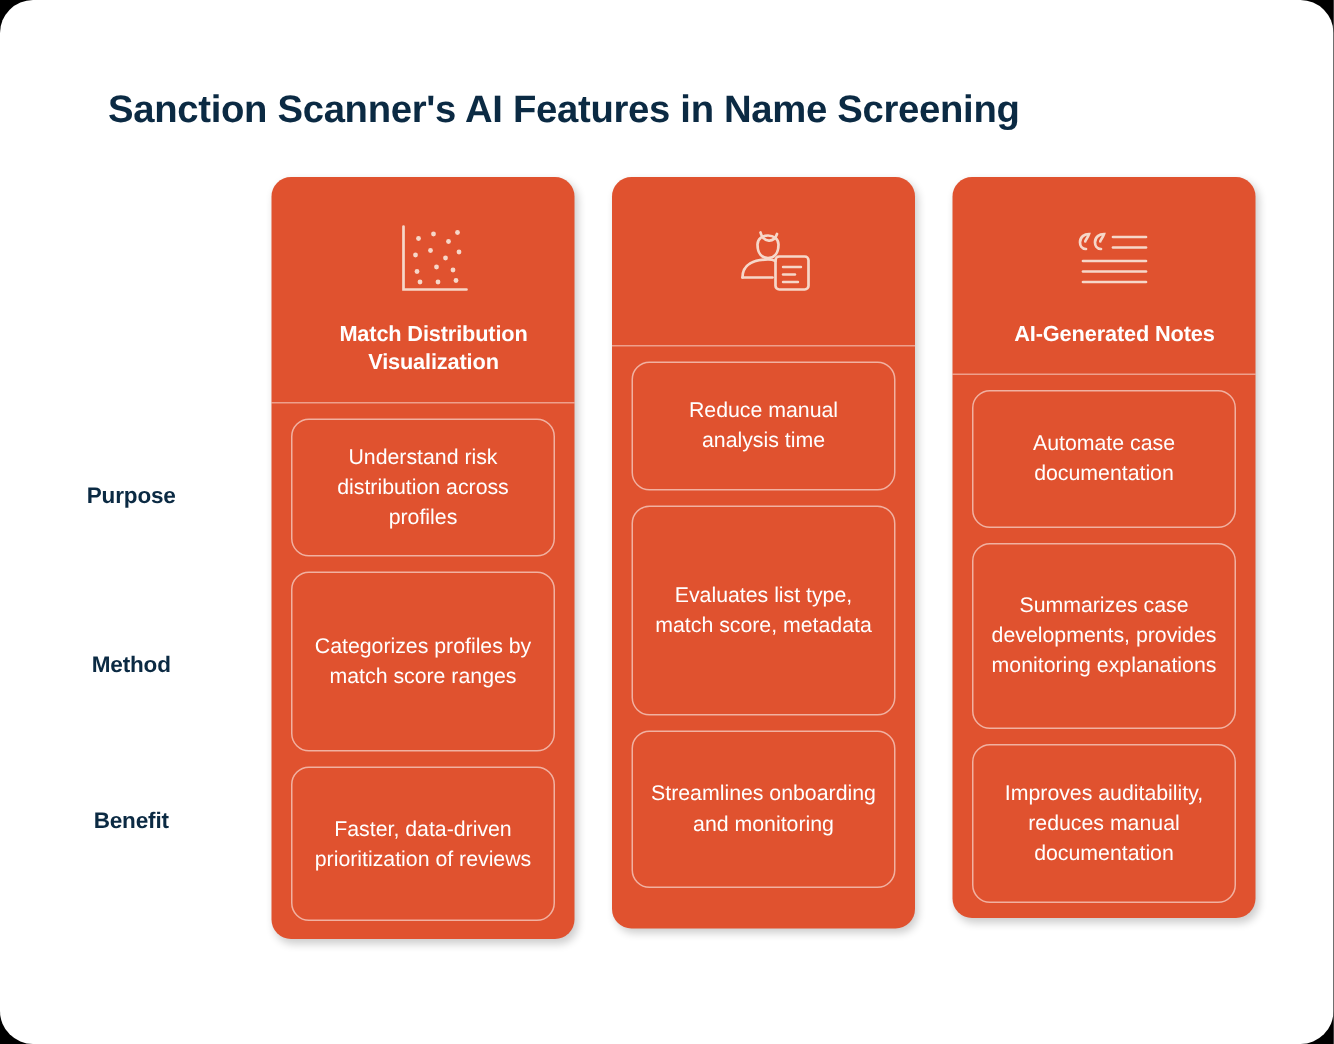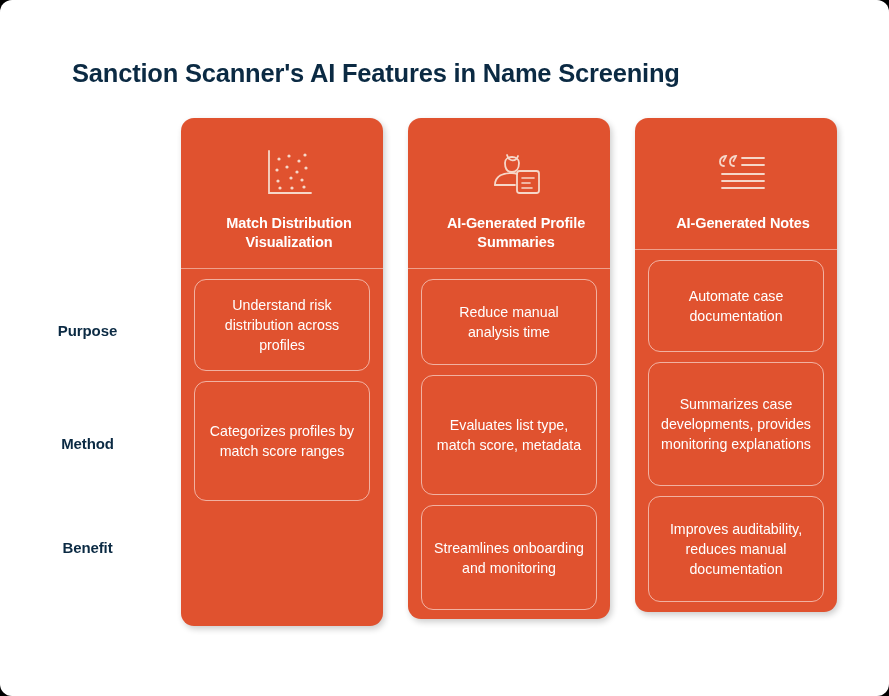--- a/index.html
+++ b/index.html
@@ -11,21 +11,21 @@
     width: 889px;
     height: 696px;
     font-family: "Liberation Sans", sans-serif;
     overflow: hidden;
   }
   .page {
     position: relative;
     width: 889px;
     height: 696px;
     background: #ffffff;
-    border-radius: 12px;
+    border-radius: 22px;
     overflow: hidden;
     box-sizing: border-box;
   }
   .title {
     position: absolute;
     left: 72px;
     top: 58px;
     width: 760px;
     font-size: 25.5px;
     font-weight: bold;
@@ -118,21 +118,21 @@
     align-items: center;
     justify-content: center;
     padding: 8px 10px;
     box-sizing: border-box;
     margin-bottom: 10px;
   }
   .c0 .cell.k0 { height: 92px; }
   .c0 .cell.k1 { height: 120px; }
   .c0 .cell.k2 { height: 103px; }
   .c1 .cell.k0 { height: 86px; }
-  .c1 .cell.k1 { height: 120px; }
+  .c1 .cell.k1 { height: 140px; }
   .c1 .cell.k2 { height: 105px; }
   .c2 .cell.k0 { height: 92px; }
   .c2 .cell.k1 { height: 124px; }
   .c2 .cell.k2 { height: 106px; }
   .cell:last-child { margin-bottom: 0; }
 </style>
 </head>
 <body>
 
 <div class="page">
@@ -168,38 +168,38 @@
               <circle cx="19" cy="43" r="1.6" fill="#f6d7c9"></circle>
               <circle cx="31" cy="43" r="1.6" fill="#f6d7c9"></circle>
               <circle cx="43" cy="42" r="1.6" fill="#f6d7c9"></circle>
             </svg>
           </div>
           <div class="card-title">Match Distribution Visualization</div>
         </div>
         <div class="cells">
           <div class="cell k0">Understand risk distribution across profiles</div>
           <div class="cell k1">Categorizes profiles by match score ranges</div>
+          <div class="cell k2">Faster, data-driven prioritization of reviews</div>
         </div>
       </div>
 
       <div class="card c1">
         <div class="card-header">
           <div class="card-icon">
             <svg width="58" height="56" viewBox="0 0 58 56" fill="none">
               <path d="M18 18 C18 10, 32 10, 32 18 C32 24, 29 27, 25 27 C21 27, 18 24, 18 18 Z" stroke="#f6d7c9" stroke-width="1.8"></path>
               <path d="M20 10 C22 17, 29 17, 31 11" stroke="#f6d7c9" stroke-width="1.8" stroke-linecap="round"></path>
               <path d="M8 40 C8 31, 16 28, 25 28 C27 28, 29 28.5, 30 29" stroke="#f6d7c9" stroke-width="1.8" stroke-linecap="round"></path>
               <path d="M8 40 H28" stroke="#f6d7c9" stroke-width="1.8" stroke-linecap="round"></path>
               <rect x="30" y="26" width="22" height="22" rx="2.5" stroke="#f6d7c9" stroke-width="1.8"></rect>
               <path d="M35 33 H47" stroke="#f6d7c9" stroke-width="1.6" stroke-linecap="round"></path>
               <path d="M35 38 H43" stroke="#f6d7c9" stroke-width="1.6" stroke-linecap="round"></path>
               <path d="M35 43 H45" stroke="#f6d7c9" stroke-width="1.6" stroke-linecap="round"></path>
             </svg>
           </div>
-          <div class="card-title">AI-Generated Profile Summaries</div>
         </div>
         <div class="cells">
           <div class="cell k0">Reduce manual analysis time</div>
           <div class="cell k1">Evaluates list type, match score, metadata</div>
           <div class="cell k2">Streamlines onboarding and monitoring</div>
         </div>
       </div>
 
       <div class="card c2">
         <div class="card-header">

